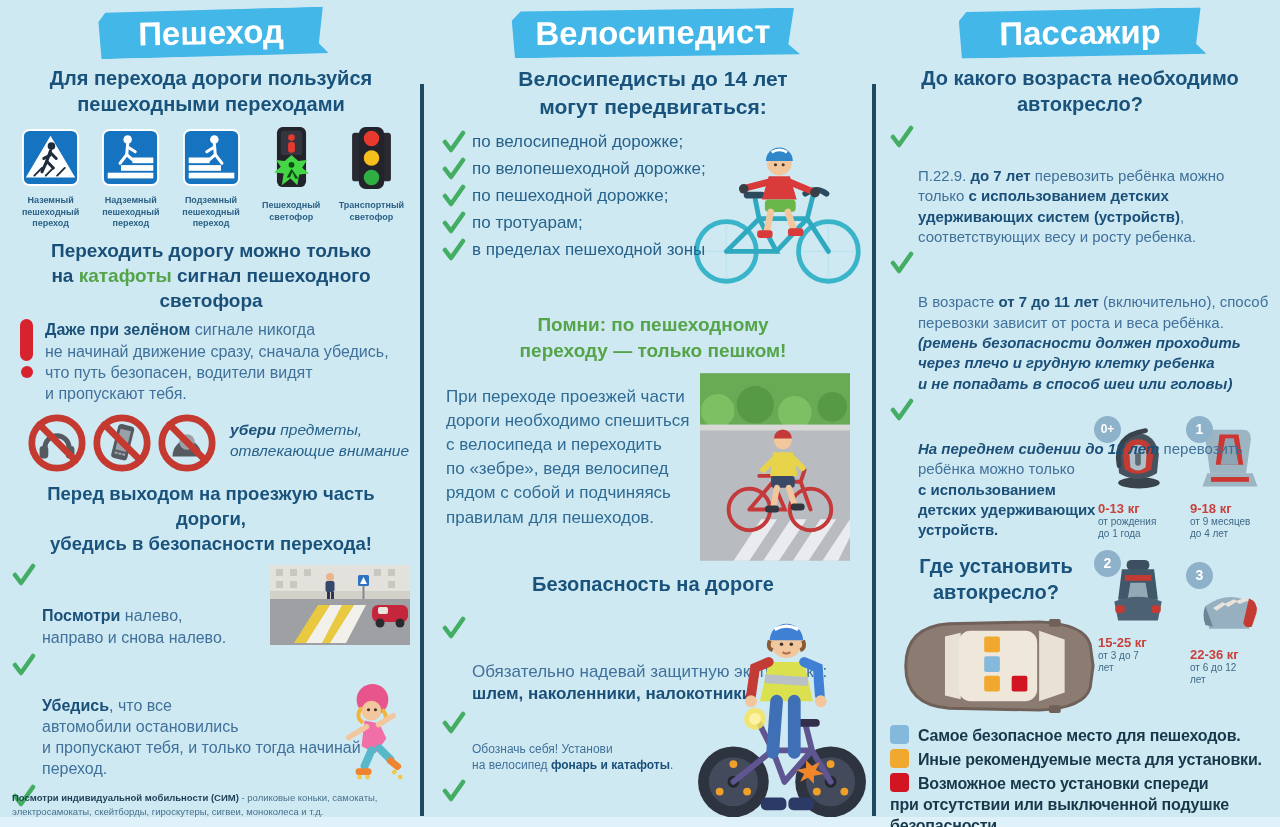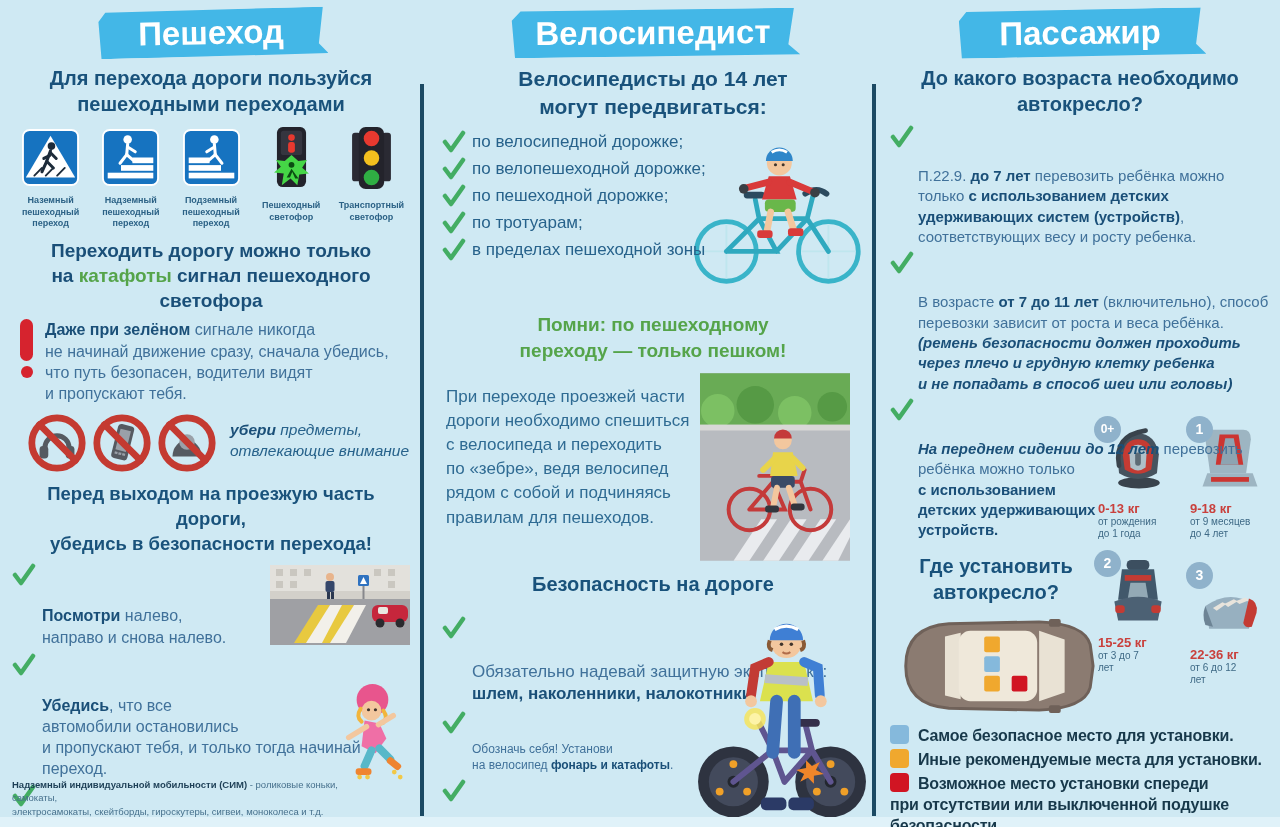--- a/index.html
+++ b/index.html
@@ -335,21 +335,21 @@
           <rect x="64" y="80" width="16" height="7" rx="3" transform="rotate(38 72 83)"></rect>
         </g>
         <g fill="#f2c846">
           <circle cx="37" cy="97" r="2.4"></circle>
           <circle cx="45" cy="97" r="2.4"></circle>
           <circle cx="72" cy="92" r="2.4"></circle>
           <circle cx="78" cy="97" r="2.4"></circle>
         </g>
       </svg>
 
-    <div class="footnote"><span class="fb">Надземный индивидуальной мобильности (СИМ)</span><span> - роликовые коньки, самокаты,
+    <div class="footnote"><span class="fb">Посмотри индивидуальной мобильности (СИМ)</span><span> - роликовые коньки, самокаты,
 электросамокаты, скейтборды, гироскутеры, сигвеи, моноколеса и т.д.</span></div>
   </div>
 
   <div class="col col-cyc">
     <div class="banner bc">Велосипедист</div>
     <div class="h2 cyc-h2">Велосипедисты до 14 лет
 могут передвигаться:</div>
 
     <div class="cyc-listwrap">
       <svg class="cyc-boy" viewBox="0 0 185 160" width="178" height="154">
@@ -625,21 +625,21 @@
           <g>
             <rect x="94" y="24" width="16" height="16" rx="2" fill="#f0a82e"></rect>
             <rect x="94" y="44" width="16" height="16" rx="2" fill="#85b9dc"></rect>
             <rect x="94" y="64" width="16" height="16" rx="2" fill="#f0a82e"></rect>
             <rect x="122" y="64" width="16" height="16" rx="2" fill="#d11523"></rect>
           </g>
         </svg>
     </div>
 
     <div class="legend">
-      <div class="legend-row"><span class="sq sq1"></span><span class="text">Самое безопасное место для установки.</span></div>
+      <div class="legend-row"><span class="sq sq1"></span><span class="text">Самое безопасное место для пешеходов.</span></div>
       <div class="legend-row"><span class="sq sq2"></span><span class="text">Иные рекомендуемые места для установки.</span></div>
       <div class="legend-row"><span class="sq sq3"></span><span class="text">Возможное место установки спереди
 при отсутствии или выключенной подушке
 безопасности.</span></div>
     </div>
 
   </div>
 </div>
 
 </body></html>

